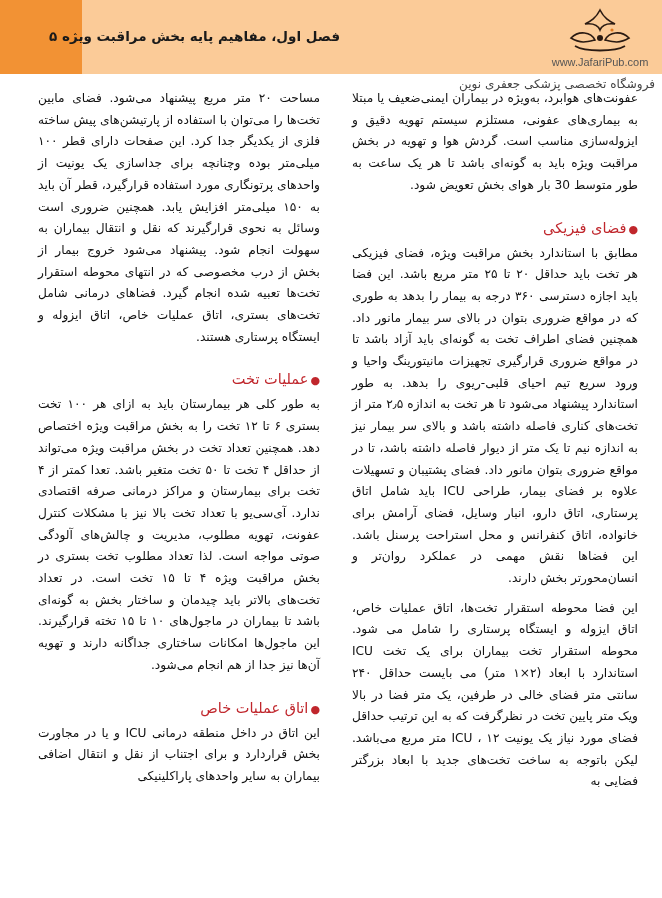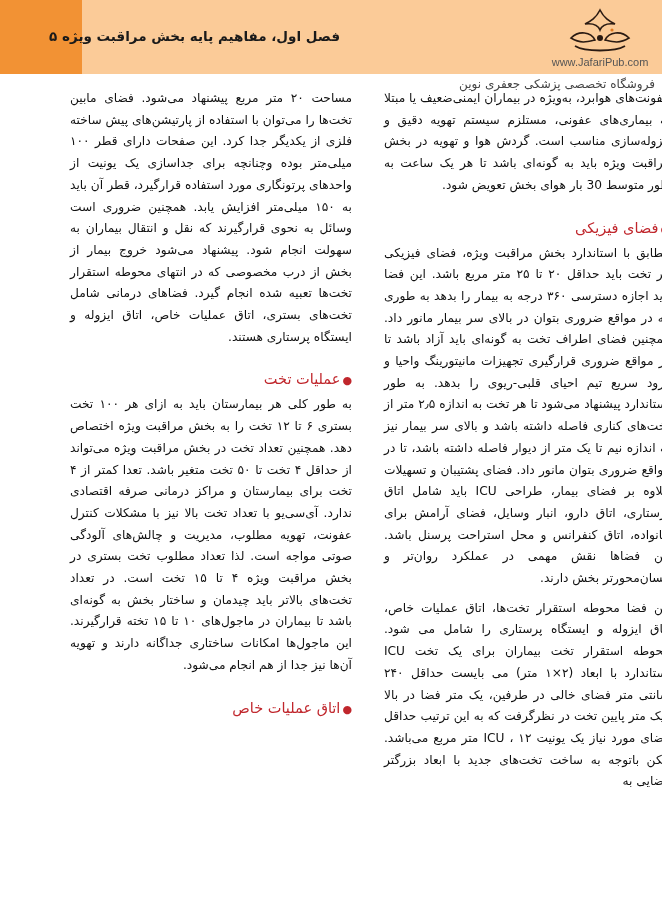--- a/index.html
+++ b/index.html
@@ -28,21 +28,21 @@
     .logo svg { display: block; margin: 0 auto; }
     .logo-url {
       font-family: "Liberation Sans", sans-serif; font-size: 11px; color: #555; margin-top: 0px;
     }
     .logo-tagline {
       position: absolute; left: 545px; top: 77px; width: 110px; text-align: center;
       direction: rtl; font-size: 12px; color: #444; white-space: nowrap;
     }
     .column {
       position: absolute; top: 88px; direction: rtl; text-align: justify;
-      font-size: 12.2px; line-height: 21.7px; margin-left: 32px;
+      font-size: 12.2px; line-height: 21.7px;
     }
     .col-right { left: 352px; width: 286px; }
     .col-left { left: 38px; width: 282px; }
     .column p { margin: 0; text-align-last: right; }
     .heading {
       color: #c0262c; font-weight: normal; font-size: 14.5px; margin: 12px 0 2px 0;
       line-height: 22px;
     }
     .heading .bullet { color: #c0262c; font-size: 11px; margin-left: 2px; }
     .spacer { height: 8px; }
@@ -83,13 +83,14 @@
   <p>مساحت ۲۰ متر مربع پیشنهاد می‌شود. فضای مابین تخت‌ها را می‌توان با استفاده از پارتیشن‌های پیش ساخته فلزی از یکدیگر جدا کرد. این صفحات دارای قطر ۱۰۰ میلی‌متر بوده وچنانچه برای جداسازی یک یونیت از واحدهای پرتونگاری مورد استفاده قرارگیرد، قطر آن باید به ۱۵۰ میلی‌متر افزایش یابد. همچنین ضروری است وسائل به نحوی قرارگیرند که نقل و انتقال بیماران به سهولت انجام شود. پیشنهاد می‌شود خروج بیمار از بخش از درب مخصوصی که در انتهای محوطه استقرار تخت‌ها تعبیه شده انجام گیرد. فضاهای درمانی شامل تخت‌های بستری، اتاق عملیات خاص، اتاق ایزوله و ایستگاه پرستاری هستند.</p>
   <div class="spacer"></div>
   <div class="heading">
     <span class="bullet">●</span><span>عملیات تخت</span>
   </div>
   <p>به طور کلی هر بیمارستان باید به ازای هر ۱۰۰ تخت بستری ۶ تا ۱۲ تخت را به بخش مراقبت ویژه اختصاص دهد. همچنین تعداد تخت در بخش مراقبت ویژه می‌تواند از حداقل ۴ تخت تا ۵۰ تخت متغیر باشد. تعدا کمتر از ۴ تخت برای بیمارستان و مراکز درمانی صرفه اقتصادی ندارد. آی‌سی‌یو با تعداد تخت بالا نیز با مشکلات کنترل عفونت، تهویه مطلوب، مدیریت و چالش‌های آلودگی صوتی مواجه است. لذا تعداد مطلوب تخت بستری در بخش مراقبت ویژه ۴ تا ۱۵ تخت است. در تعداد تخت‌های بالاتر باید چیدمان و ساختار بخش به گونه‌ای باشد تا بیماران در ماجول‌های ۱۰ تا ۱۵ تخته قرارگیرند. این ماجول‌ها امکانات ساختاری جداگانه دارند و تهویه آن‌ها نیز جدا از هم انجام می‌شود.</p>
   <div class="spacer"></div>
   <div class="heading">
     <span class="bullet">●</span><span>اتاق عملیات خاص</span>
   </div>
+  <p>این اتاق در داخل منطقه درمانی ICU و یا در مجاورت بخش قراردارد و برای اجتناب از نقل و انتقال اضافی بیماران به سایر واحدهای پاراکلینیکی</p>
 </div>
 
 </body></html>

